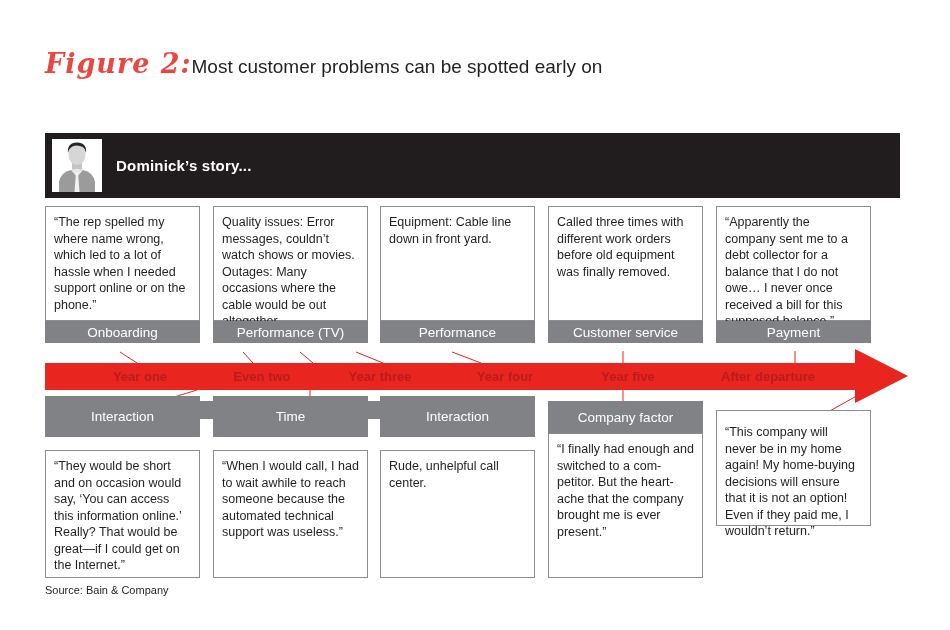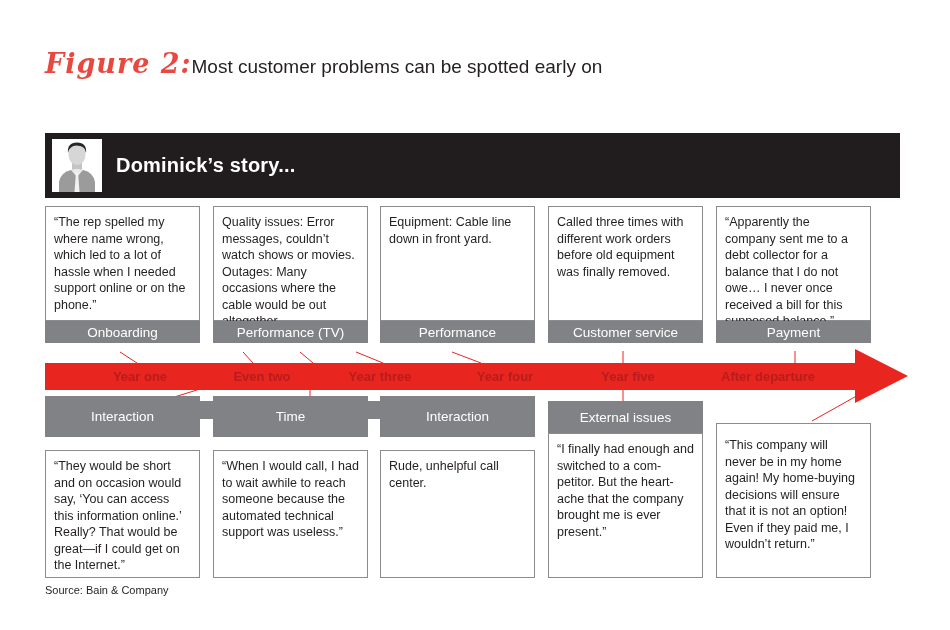--- a/index.html
+++ b/index.html
@@ -11,21 +11,21 @@
   
   .fig-title { left:45px; top:48px; width:700px; display:flex; align-items:baseline; }
   .fig-label { font-family:"DejaVu Serif", serif; font-style:italic; font-weight:bold;
                color:#e8483f; font-size:27px; letter-spacing:1px; }
   .fig-text  { font-size:19px; color:#231f20; }
 
   
   .story-bar { left:45px; top:133px; width:855px; height:65px; background:#211d1e;
                display:flex; align-items:center; }
   .avatar { width:50px; height:53px; background:#ffffff; margin-left:7px; flex:0 0 auto; }
-  .story-name { color:#ffffff; font-weight:bold; font-size:20px; margin-left:14px; letter-spacing:0.2px; }
+  .story-name { color:#ffffff; font-weight:bold; font-size:15px; margin-left:14px; letter-spacing:0.2px; }
 
   
   .c1 { left:45px; }  .c2 { left:213px; } .c3 { left:380px; } .c4 { left:548px; } .c5 { left:716px; }
   .cell { width:155px; }
 
   .qbox { background:#ffffff; border:1px solid #8a8c8f; box-sizing:border-box;
           padding:7px 8px; font-size:12.5px; line-height:1.32; }
   .quote { white-space:pre-line; }
   .glabel { background:#808285; color:#ffffff; box-sizing:border-box;
             display:flex; align-items:center; justify-content:center;
@@ -41,21 +41,21 @@
                 border-left:53px solid #e8251f; }
   .seg-label { top:369px; width:130px; text-align:center; color:#b91c1c;
                font-weight:bold; font-size:13px; }
 
   
   .cs-bar   { left:45px; top:401px; width:490px; height:18px; font-size:12.5px; }
   .bot-label { top:396px; height:41px; width:155px; }
   .ext-label { left:548px; top:401px; width:155px; height:32px; }
   .bot-box13 { top:450px; height:128px; width:155px; }
   .bot-box4  { left:548px; top:433px; height:145px; width:155px; }
-  .bot-box5  { left:716px; top:423px; height:155px; width:155px; padding-top:13px; }
+  .bot-box5  { left:716px; top:410px; height:116px; width:155px; padding-top:13px; }
 
   .source { left:45px; top:584px; font-size:11px; color:#231f20; }
 
   svg.connectors { left:0; top:0; pointer-events:none; }
 </style>
 </head>
 <body>
 
 <svg class="connectors abs" width="950" height="630">
   <g stroke="#e8251f" stroke-width="1" fill="none">
@@ -120,21 +120,21 @@
 <span class="abs seg-label" style="left:315px">Year three</span>
 <span class="abs seg-label" style="left:440px">Year four</span>
 <span class="abs seg-label" style="left:563px">Year five</span>
 <span class="abs seg-label" style="left:703px">After departure</span>
 
 <div class="abs glabel cs-bar">Customer service</div>
 
 <div class="abs cell c1 bot-label glabel">Interaction</div>
 <div class="abs cell c2 bot-label glabel">Time</div>
 <div class="abs cell c3 bot-label glabel">Interaction</div>
-<div class="abs glabel ext-label">External issues</div>
+<div class="abs glabel ext-label">Company factor</div>
 
 <div class="abs cell c1 bot-box13 qbox">
   <span class="quote">“They would be short and on occasion would say, ‘You can access this information online.’ Really? That would be great—if I could get on the Internet.”</span></div>
 <div class="abs cell c2 bot-box13 qbox">
   <span class="quote">“When I would call, I had to wait awhile to reach someone because the automated technical support was useless.”</span></div>
 <div class="abs cell c3 bot-box13 qbox">
   <span class="quote">Rude, unhelpful call center.</span></div>
 <div class="abs bot-box4 qbox">
   <span class="quote">“I finally had enough and switched to a com-petitor. But the heart-ache that the company brought me is ever present.”</span></div>
 <div class="abs bot-box5 qbox">

